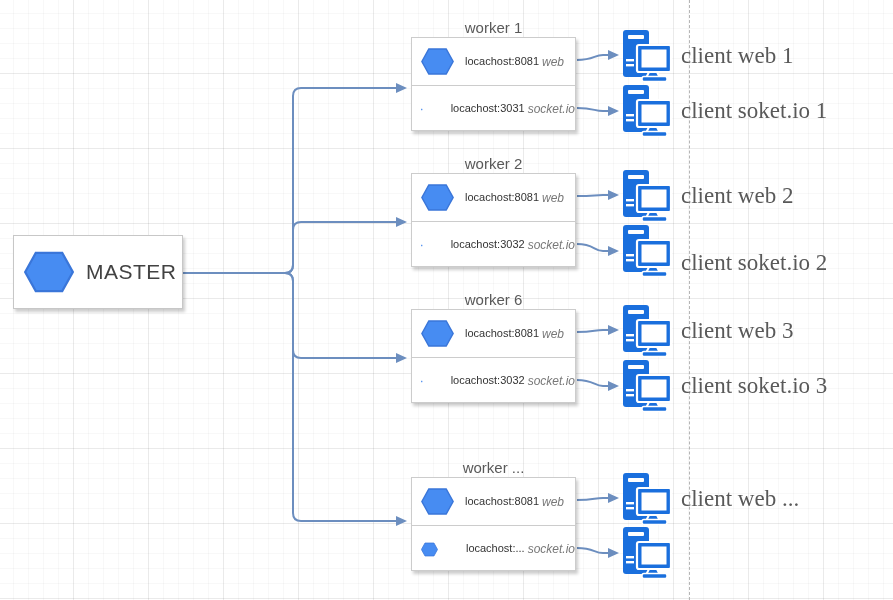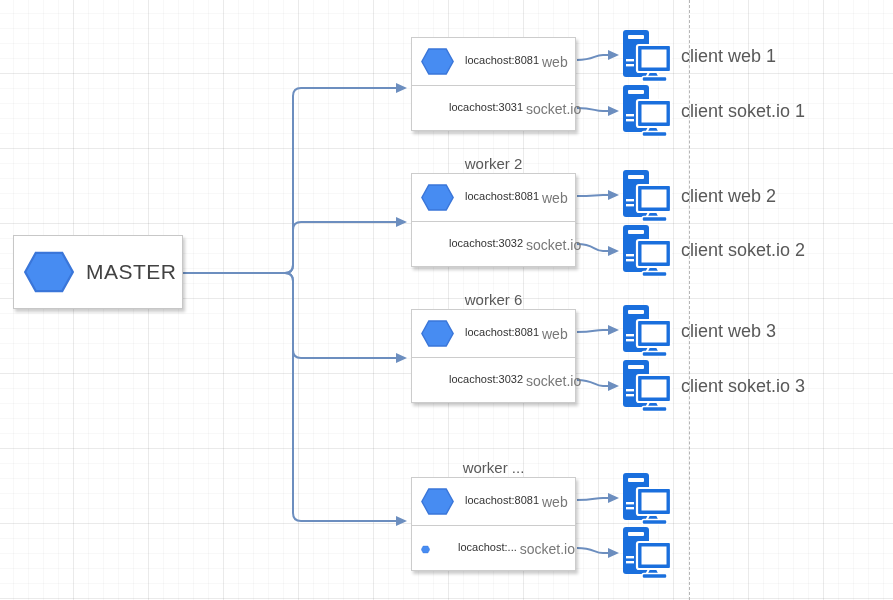--- a/index.html
+++ b/index.html
@@ -42,26 +42,26 @@
     box-shadow:2px 3px 3px rgba(0,0,0,0.2);
     box-sizing:border-box;
   }
   .worker-row{
     height:47px;display:flex;align-items:center;gap:11px;
     padding-left:9px;box-sizing:border-box;
   }
   .worker-row + .worker-row{border-top:1px solid #cccccc;gap:28px;}
   .row-text{display:flex;gap:3px;}
   .row-host{font-size:11px;color:#333333;}
-  .row-proto{font-size:14px;color:#787878;}
+  .row-proto{font-size:12px;color:#787878;font-style:italic;}
   
   .client-icon{position:absolute;left:622px;width:50px;height:52px;}
   .client-label{
     position:absolute;left:681px;height:24px;line-height:24px;
-    font-size:18px;color:#595959;white-space:nowrap;
+    font-size:23px;color:#595959;white-space:nowrap;font-family:Liberation Serif, serif;
   }
   .edges{position:absolute;left:0;top:0;pointer-events:none;}
 </style>
 </head>
 <body>
 
 <div class="canvas">
 
   <svg width="0" height="0" style="position:absolute">
     <defs>
@@ -114,20 +114,21 @@
 
   <div class="page-break"></div>
 
   <div class="master">
     <svg width="50" height="48">
         <use href="#hexagon"></use>
       </svg>
     <span class="master-label">MASTER</span>
   </div>
 
+  <div class="worker-title" style="top:19px">worker 1</div>
   <div class="worker-box" style="top:37px">
     <div class="worker-row">
       <svg width="33" height="27">
           <use href="#hexagon"></use>
         </svg>
       <div class="row-text">
         <span class="row-host">locachost:8081</span>
         <span class="row-proto">web</span>
       </div>
     </div>
@@ -219,33 +220,34 @@
   <div class="client-label" style="top:99px">client soket.io 1</div>
 
   <svg class="client-icon" style="top:170px">
       <use href="#computer"></use>
     </svg>
   <div class="client-label" style="top:184px">client web 2</div>
 
   <svg class="client-icon" style="top:225px">
       <use href="#computer"></use>
     </svg>
-  <div class="client-label" style="top:238px">client soket.io 2</div>
+  <div class="client-label" style="top:251px">client soket.io 2</div>
 
   <svg class="client-icon" style="top:305px">
       <use href="#computer"></use>
     </svg>
   <div class="client-label" style="top:319px">client web 3</div>
 
   <svg class="client-icon" style="top:360px">
       <use href="#computer"></use>
     </svg>
   <div class="client-label" style="top:374px">client soket.io 3</div>
 
   <svg class="client-icon" style="top:473px">
       <use href="#computer"></use>
     </svg>
+  <div class="client-label" style="top:487px">client web ...</div>
 
   <svg class="client-icon" style="top:527px">
       <use href="#computer"></use>
     </svg>
 
 </div>
 
 </body></html>

